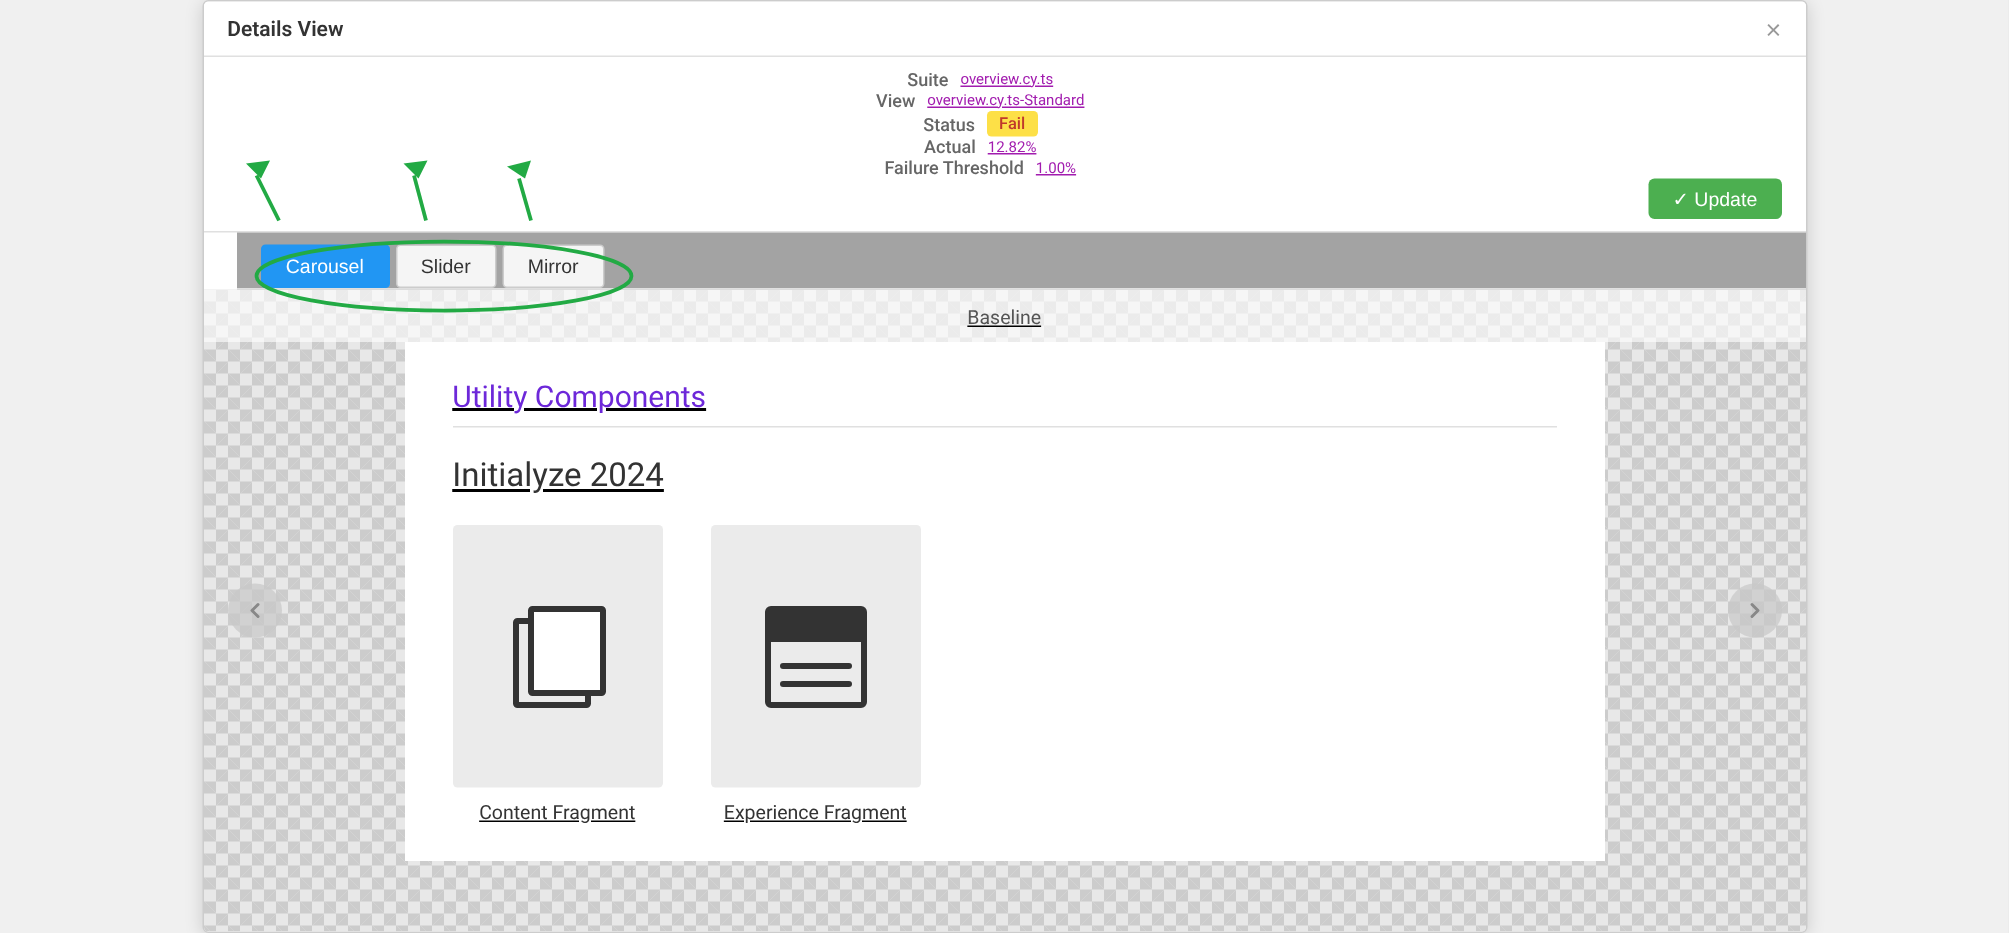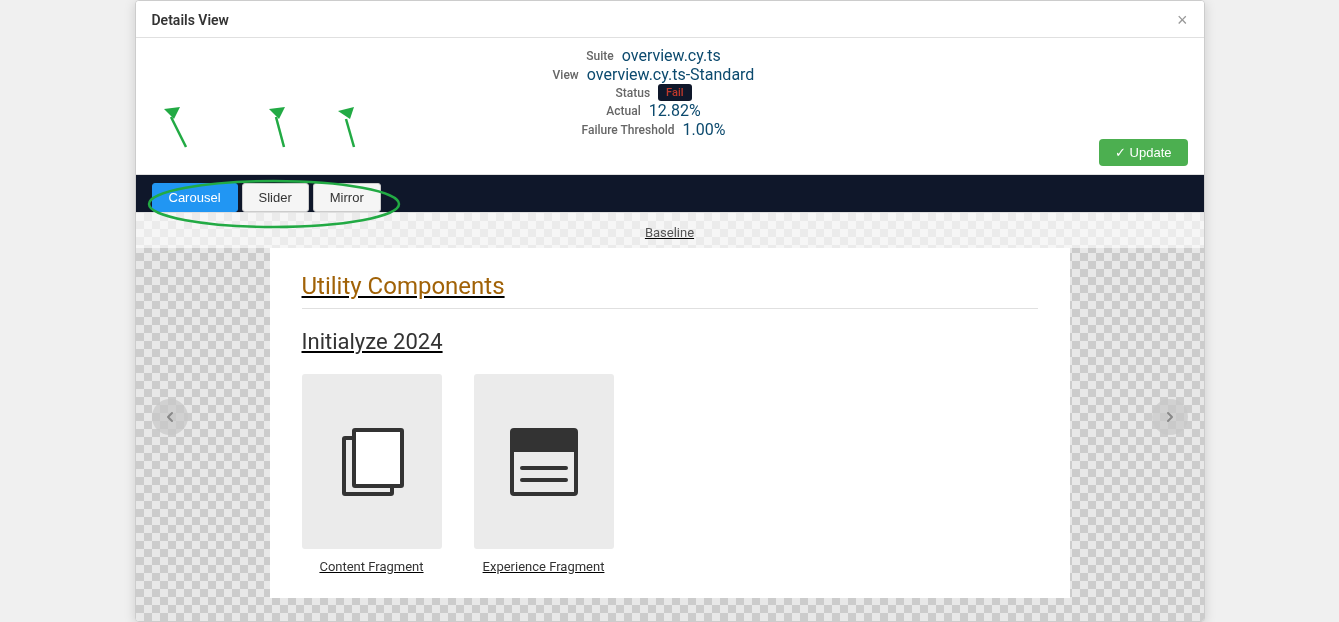--- a/index.html
+++ b/index.html
@@ -58,25 +58,26 @@
       align-items: center;
       gap: 8px;
       margin-right: 32px;
     }
     .info-label {
       font-size: 12px;
       color: #666;
       font-weight: 500;
     }
     .info-value {
-      font-size: 16px;
-      color: #0c4a6e;
+      font-size: 10px;
+      color: #a21caf;
+      text-decoration: underline;
     }
     .status-badge {
-      background: #0f172a;
+      background: #fde047;
       color: #c0392b;
       font-size: 11px;
       padding: 2px 8px;
       border-radius: 3px;
       font-weight: 500;
     }
     .update-btn {
       margin-left: auto;
       background: #4caf50;
       color: #fff;
@@ -86,23 +87,24 @@
       font-size: 13px;
       cursor: pointer;
       display: flex;
       align-items: center;
       gap: 6px;
     }
     .tab-bar {
       display: flex;
       align-items: center;
       padding: 8px 16px 0 16px;
-      background: #0f172a;
+      background: #a3a3a3;
       border-bottom: 1px solid #e0e0e0;
       position: relative;
+      margin-left: 22px;
     }
     .tab-btn {
       padding: 6px 16px;
       border: 1px solid #ccc;
       background: #f5f5f5;
       color: #333;
       font-size: 13px;
       cursor: pointer;
       border-radius: 3px;
       margin-right: 4px;
@@ -141,22 +143,22 @@
       background: rgba(255,255,255,0.6);
     }
     .content-panel {
       background: #fff;
       padding: 24px 32px;
       margin: 0 auto;
       min-width: 700px;
       max-width: 800px;
     }
     .section-title {
-      color: #a16207;
-      font-size: 24px;
+      color: #6d28d9;
+      font-size: 20px;
       font-weight: 400;
       margin-bottom: 8px;
     }
     .section-divider {
       border: none;
       border-top: 1px solid #e0e0e0;
       margin-bottom: 20px;
     }
     .subsection-title {
       font-size: 22px;

